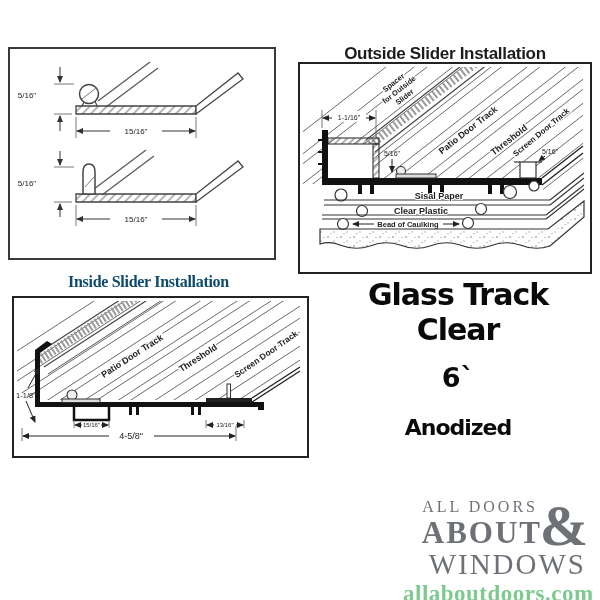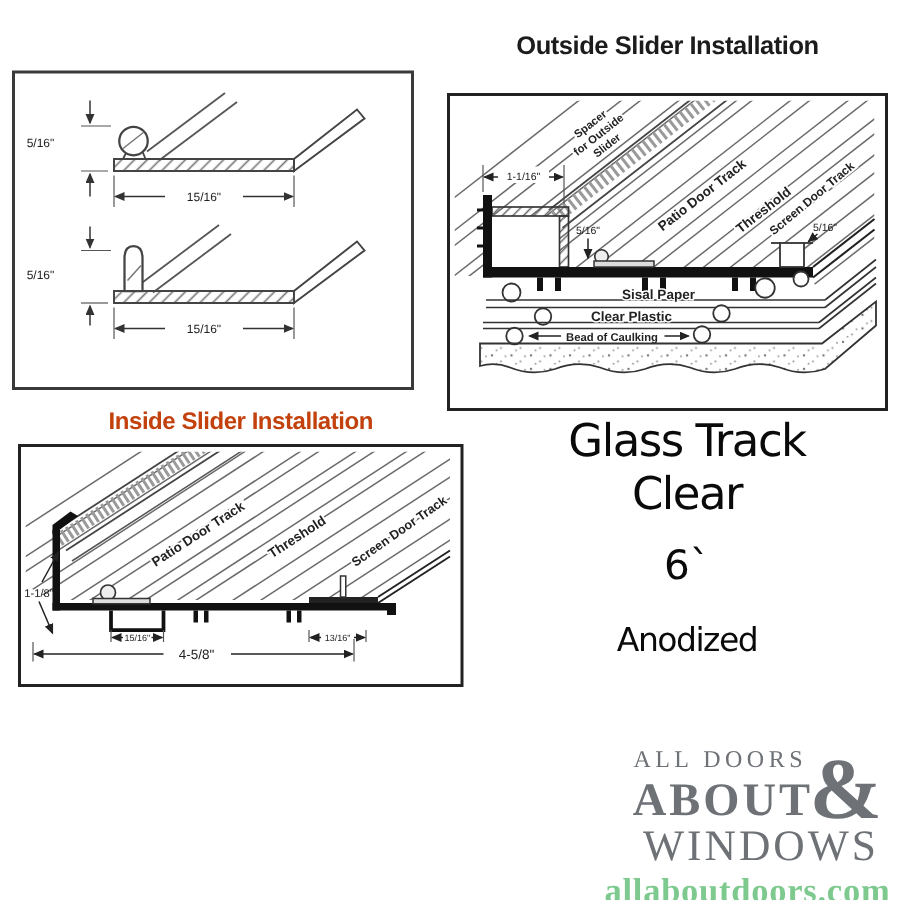--- a/index.html
+++ b/index.html
@@ -5,25 +5,25 @@
   html,body{margin:0;padding:0;}
   body{width:600px;height:600px;background:#fff;font-family:"Liberation Sans",sans-serif;}
   #stage{position:relative;width:600px;height:600px;background:#ffffff;overflow:hidden;}
 
   .panel{position:absolute;background:#fff;}
   #profiles-box{left:8px;top:47px;width:264px;height:209px;border:2px solid #3a3a3a;}
   #outside-box{left:298px;top:62px;width:290px;height:208px;border:2px solid #222;}
   #inside-box{left:12px;top:296px;width:293px;height:158px;border:2px solid #222;}
 
   .diag-title{position:absolute;text-align:center;font-weight:bold;letter-spacing:-0.3px;}
-  #outside-title{left:298px;top:21px;width:294px;font-size:17px;color:#1c1c1c;}
-  #inside-title{left:12px;top:273px;width:297px;font-size:16px;color:#c2410c;}
+  #outside-title{left:298px;top:44px;width:294px;font-size:17px;color:#1c1c1c;}
+  #inside-title{left:0;top:273px;width:297px;font-size:16px;color:#0c4a6e;font-family:Liberation Serif, serif;}
 
   #product-text{position:absolute;left:328px;top:277px;width:260px;text-align:center;
-    color:#0a0a0a;font-family:"DejaVu Sans",sans-serif;font-weight:normal;}
+    color:#0a0a0a;font-family:"DejaVu Sans",sans-serif;font-weight:bold;}
   #product-text .big{font-size:30px;line-height:35px;letter-spacing:-1px;}
   #product-text .len{font-size:27px;line-height:30px;margin-top:16px;}
   #product-text .mat{font-size:22px;line-height:35px;letter-spacing:-1px;margin-top:17px;}
 
   #logo{position:absolute;right:12px;top:499px;width:185px;font-family:"Liberation Serif",serif;
     color:#6e7277;text-align:right;line-height:1;}
   #logo .amp{position:absolute;right:0;top:-2px;font-size:58px;font-weight:bold;}
   #logo .row-top{font-size:16px;letter-spacing:3px;padding-right:50px;}
   #logo .row-doors{font-size:31px;font-weight:bold;letter-spacing:2px;padding-right:46px;margin-top:2px;}
   #logo .row-windows{font-size:29px;font-weight:normal;letter-spacing:2px;padding-right:2px;margin-top:2px;}

